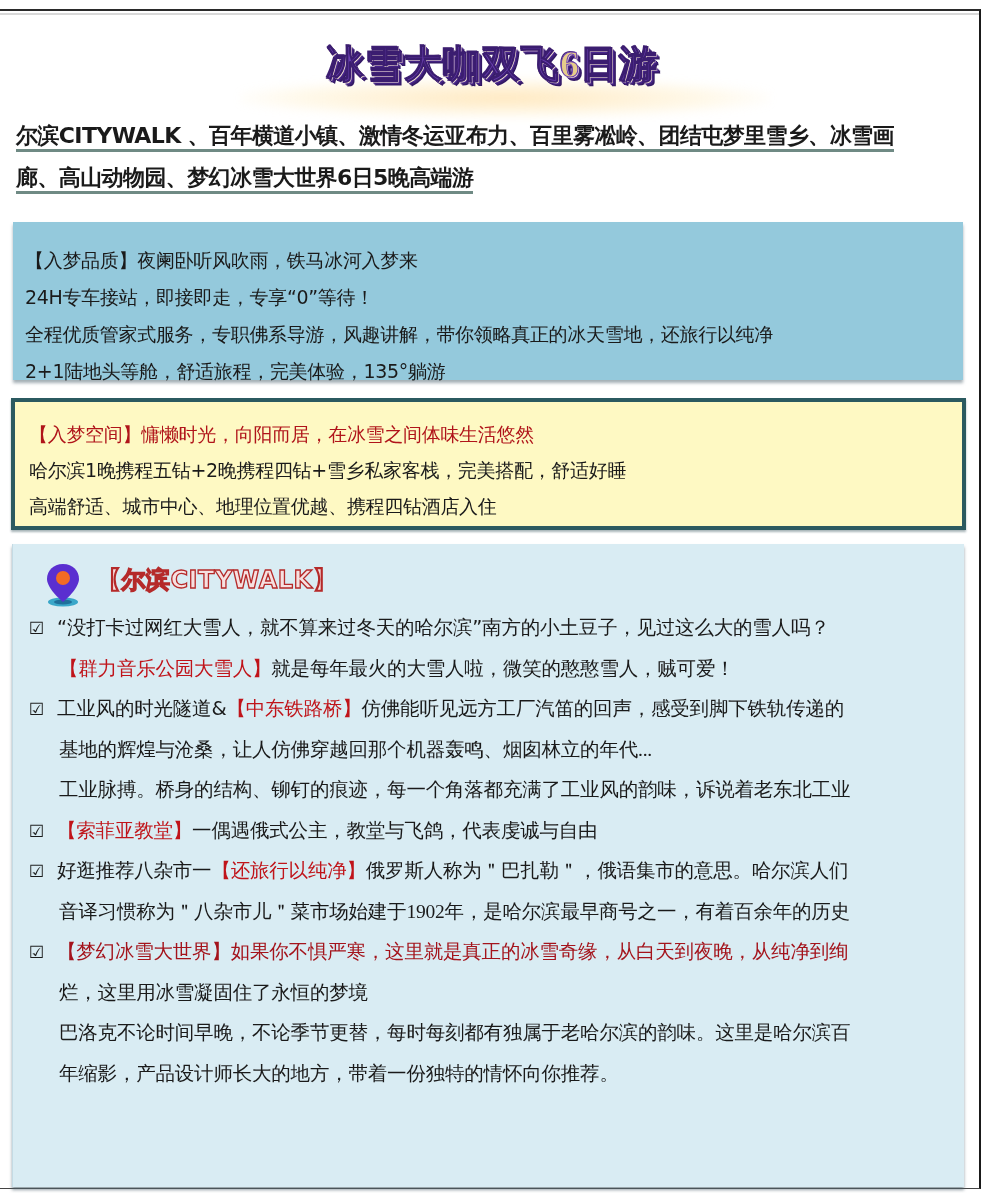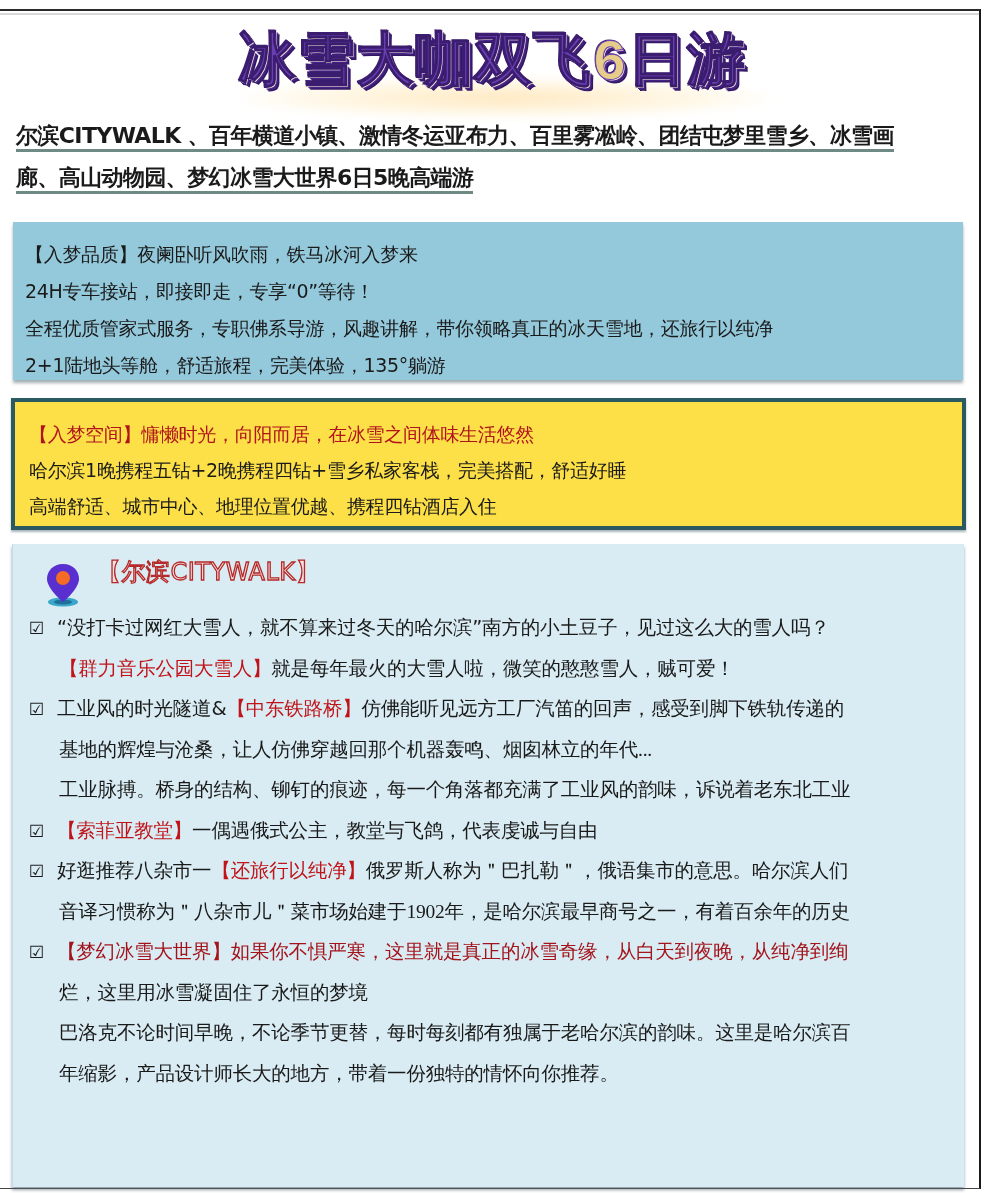--- a/index.html
+++ b/index.html
@@ -18,21 +18,21 @@
 
   
   .title-wrap { position: absolute; left: 0; right: 0; top: 28px; height: 82px; text-align: center; }
   .title-glow {
     position: absolute; left: 240px; width: 530px; top: 50px; height: 40px;
     background: radial-gradient(ellipse at center, rgba(255,214,140,0.55) 0%, rgba(255,230,170,0.25) 55%, rgba(255,255,255,0) 75%);
     filter: blur(4px);
   }
   .main-title {
     position: relative; display: inline-block;
-    font-family: Liberation Mono, monospace; font-weight: 900; font-size: 58px; letter-spacing: 1px;
+    font-family: Liberation Serif, serif; font-weight: 900; font-size: 38px; letter-spacing: 1px;
     color: #6a3fb0; line-height: 72px;
     text-shadow:
       1px 1px 0 #f5e6d0, -1px -1px 0 #3d1f72,
       2px 2px 0 #4a2690, 3px 3px 0 #3d1f72, 4px 4px 0 #321864,
       0 0 2px #fff2d8;
     -webkit-text-stroke: 1px #3b1d70;
   }
   .main-title .digit { color: #e6cd8a; -webkit-text-stroke: 1px #6a3fb0; }
 
   
@@ -42,47 +42,47 @@
     white-space: nowrap; letter-spacing: -0.6px;
   }
   .subtitle-line span { border-bottom: 3px solid #6f8a84; padding-bottom: 1px; }
   .subtitle-line.l1 { margin-bottom: 14px; }
 
   
   .box-quality {
     position: absolute; left: 13px; top: 222px; width: 950px; height: 158px;
     background: #94c9dc;
     box-shadow: 0 3px 3px rgba(90,110,120,0.55);
-    padding: 14px 12px;
+    padding: 20px 12px;
   }
   .box-quality p { font-size: 19px; line-height: 37px; color: #1a1a1a; letter-spacing: -0.3px; white-space: nowrap; }
 
   
   .box-space {
     position: absolute; left: 11px; top: 398px; width: 955px; height: 132px;
-    background: #fde047; border: 4px solid #2b5a60;
+    background: #fef9c3; border: 4px solid #2b5a60;
     box-shadow: 0 2px 2px rgba(40,70,80,0.4);
     padding: 14px 14px;
   }
   .box-space p { font-size: 19px; line-height: 36px; color: #1a1a1a; letter-spacing: -0.3px; white-space: nowrap; }
   .box-space p.red { color: #b0141a; }
 
   
   .box-citywalk {
     position: absolute; left: 12px; top: 544px; width: 952px; height: 643px;
     background: #d9ecf3;
     border-left: 1px solid #c4dbe4;
     box-shadow: 0 3px 3px rgba(80,100,110,0.6);
     padding: 8px 14px;
   }
   .cw-header { display: flex; align-items: flex-end; height: 56px; }
   .pin { width: 36px; height: 46px; position: relative; margin-left: 18px; margin-right: 16px; }
   .cw-title {
-    font-size: 24px; font-weight: 400; color: #f6e0e0; letter-spacing: 0.5px;
-    -webkit-text-stroke: 1.3px #b52a2a; margin-bottom: 20px; text-align: center;
+    font-size: 24px; font-weight: 700; color: #f6e0e0; letter-spacing: 0.5px;
+    -webkit-text-stroke: 1.3px #b52a2a; margin-bottom: 12px; text-align: center;
   }
   .item { padding-left: 2px; }
   .item p { font-size: 19.5px; line-height: 40.5px; color: #1a1a1a; white-space: nowrap; letter-spacing: -0.2px; }
   .item p.cont { padding-left: 30px; font-family: Liberation Serif, serif; }
   .chk { display: inline-block; width: 20px; font-size: 17px; margin-right: 8px; color: #1a1a1a; }
   .hl { color: #c0141a; }
   .redtext { color: #a4141c; }
 </style>
 </head>
 <body>

